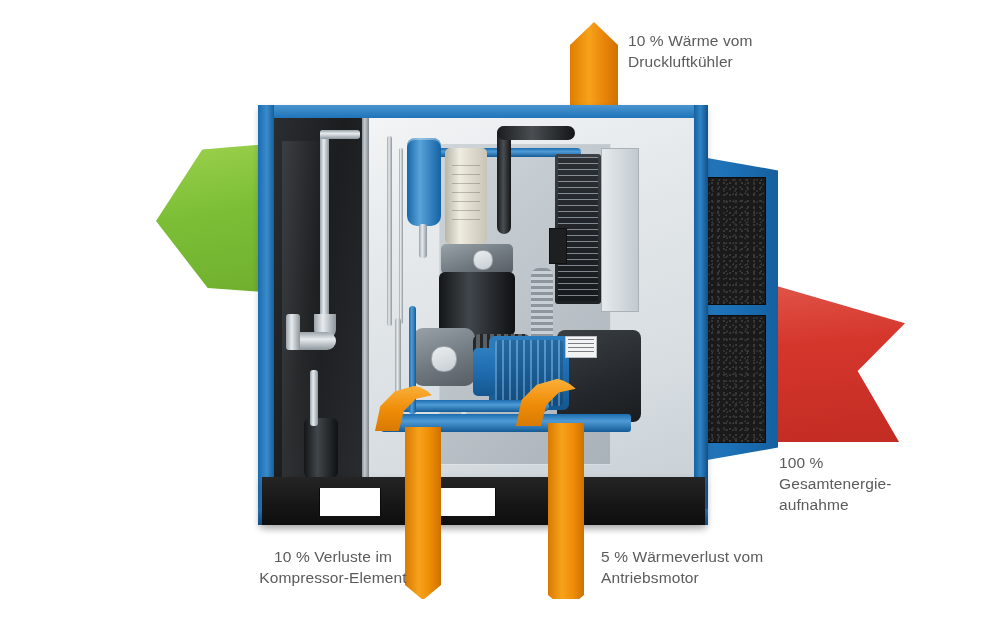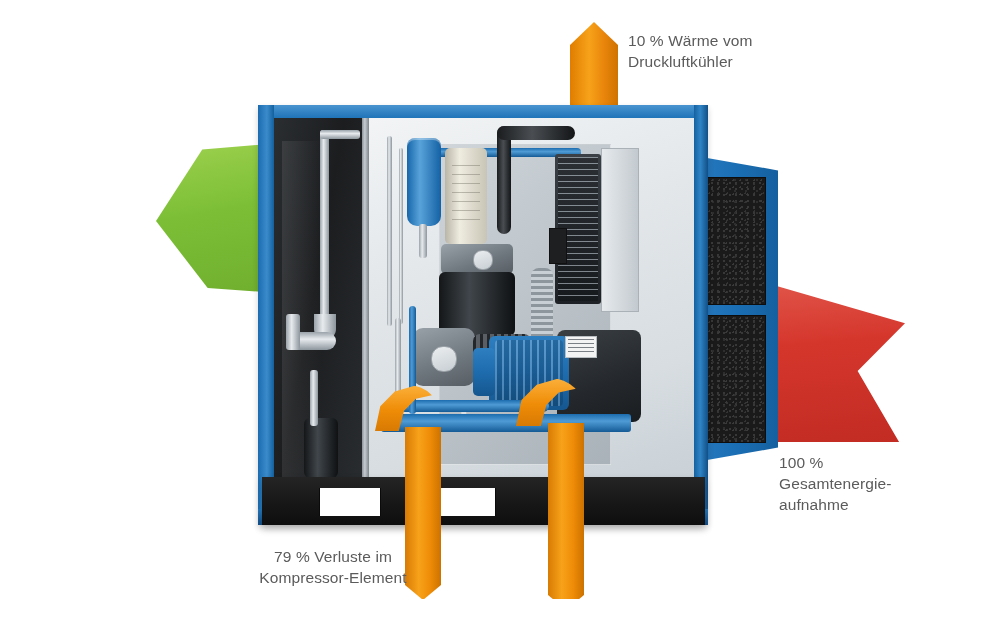--- a/index.html
+++ b/index.html
@@ -414,17 +414,19 @@
   </div>
 
   <div class="label left-align" style="left:628px; top:30px; width:260px;">10 % Wärme vom
 Druckluftkühler</div>
 
 
   <div class="label left-align" style="left:779px; top:452px; width:210px;">100 %
 Gesamtenergie-
 aufnahme</div>
 
-  <div class="label center-align" style="left:222px; top:546px; width:222px;">79 % Verluste im
+  <div class="label center-align" style="left:222px; top:546px; width:222px;">10 % Verluste im
 Kompressor-Element</div>
 
+  <div class="label left-align" style="left:601px; top:546px; width:260px;">5 % Wärmeverlust vom
+Antriebsmotor</div>
 
 </div>
 
 </body></html>

